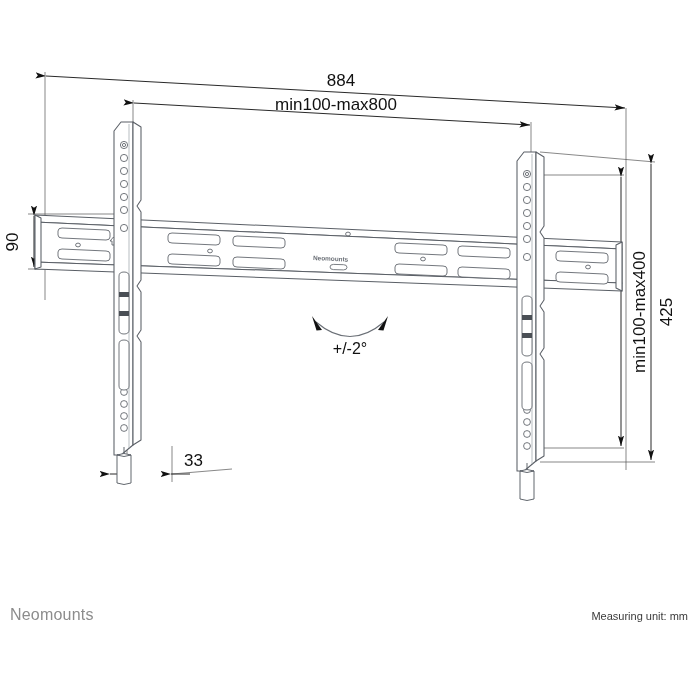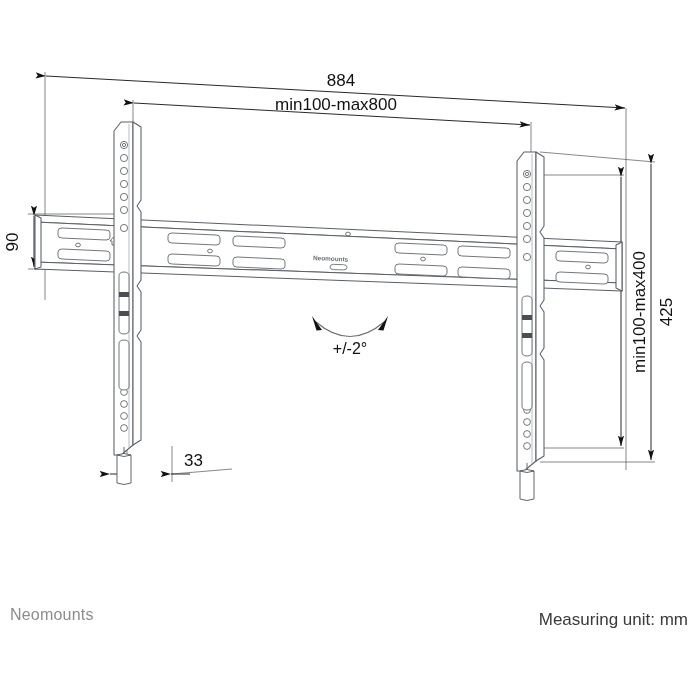--- a/index.html
+++ b/index.html
@@ -1,20 +1,20 @@
 <!DOCTYPE html>
 <html><head>
 <meta charset="utf-8">
 <style>
   html,body{margin:0;padding:0;background:#ffffff;}
   body{width:700px;height:700px;font-family:"Liberation Sans",sans-serif;overflow:hidden;}
   #stage{position:relative;width:700px;height:700px;background:#fff;}
   #drawing{position:absolute;left:0;top:0;width:700px;height:700px;}
   .footer-left{position:absolute;left:10px;top:606px;font-size:16px;color:#8c8c8c;letter-spacing:.2px;}
-  .footer-right{position:absolute;right:12px;top:610px;font-size:17px;color:#3a3a3a;}
+  .footer-right{position:absolute;right:12px;top:610px;font-size:11px;color:#3a3a3a;}
 </style>
 </head>
 <body>
 
 <div id="stage">
 
   <svg id="drawing" viewBox="0 0 700 700">
     <defs>
       <marker id="arrL" markerWidth="11" markerHeight="7" refX="0.5" refY="3.5" orient="auto-start-reverse" markerUnits="userSpaceOnUse">
         <path d="M11,0.4 L0.5,3.5 L11,6.6 L8.7,3.5 Z" fill="#111"></path>

